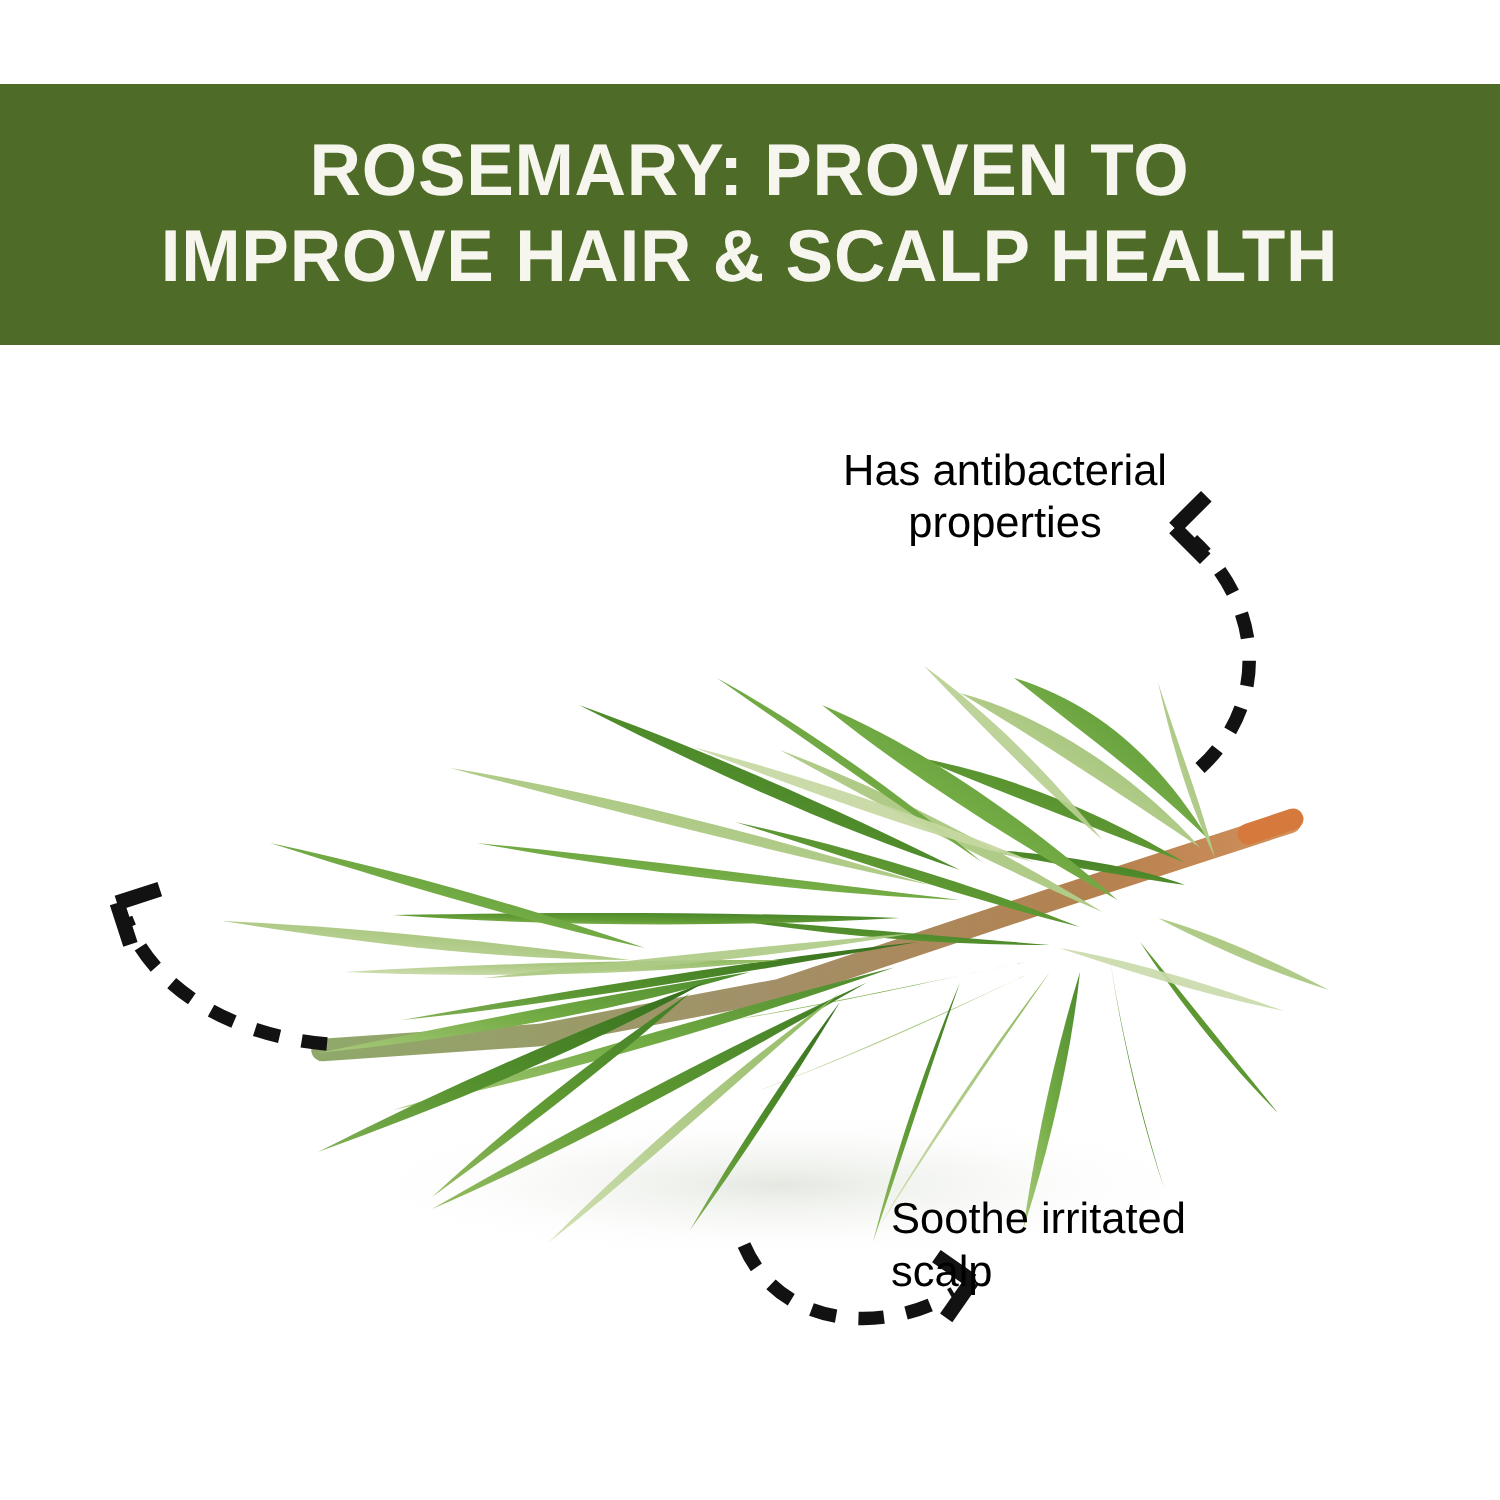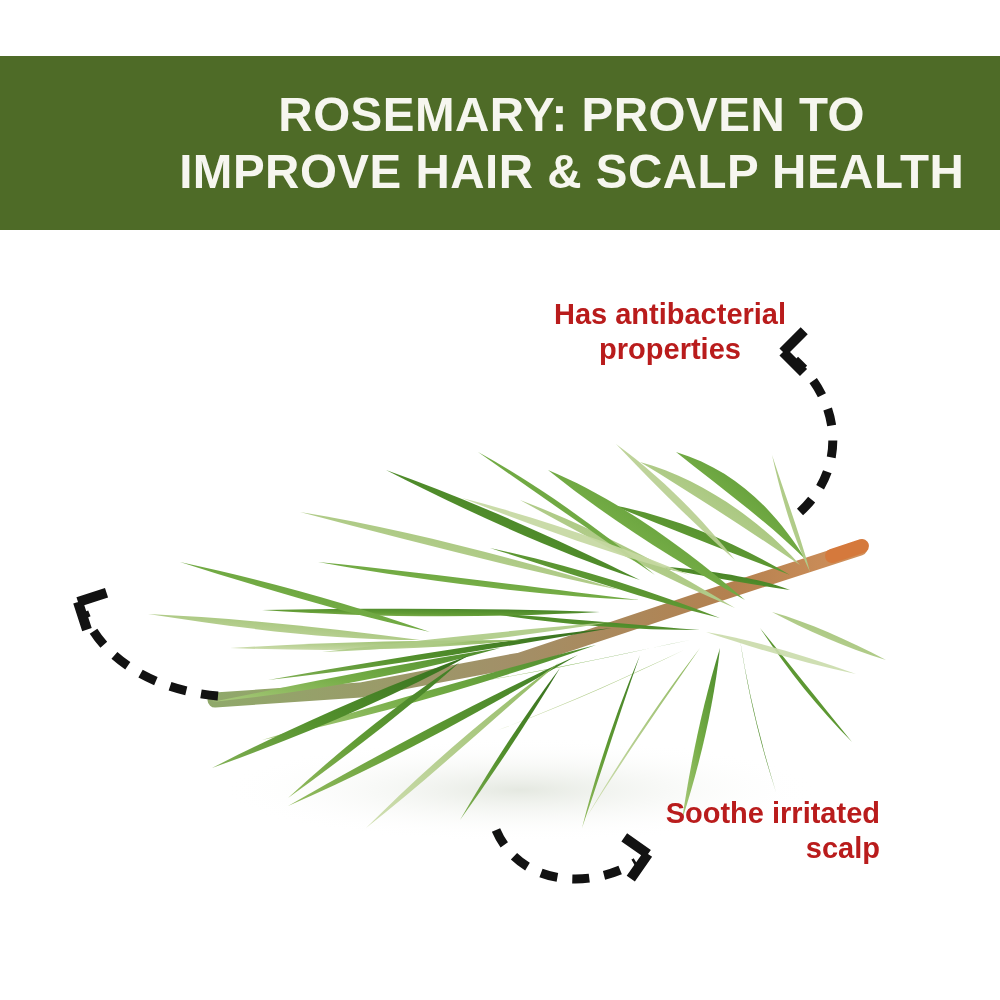--- a/index.html
+++ b/index.html
@@ -22,63 +22,63 @@
   
   .header-band {
     position: absolute;
     left: 0;
     top: 56px;
     width: 1000px;
     height: 174px;
     background: #4e6b27;
     display: flex;
     align-items: center;
-    justify-content: flex-end;
+    justify-content: center;
   }
   .header-title {
     margin: 0;
     padding: 0 24px;
     color: #f6f6ef;
     font-family: "Liberation Sans", sans-serif;
     font-weight: bold;
     font-size: 49px;
     line-height: 1.16;
     letter-spacing: 0.5px;
     text-align: center;
     transform: scaleX(0.97);
     white-space: pre-line;
   }
 
   
   .callout {
     position: absolute;
-    color: #b91c1c;
+    color: #000000;
     font-family: "Liberation Sans", sans-serif;
-    font-weight: bold;
+    font-weight: normal;
     font-size: 29px;
     line-height: 1.22;
     white-space: pre-line;
   }
   .callout.c-antibacterial {
     left: 500px;
     top: 297px;
     width: 340px;
     text-align: center;
   }
   .callout.c-circulation {
     left: 52px;
     top: 463px;
     width: 230px;
     text-align: center;
   }
   .callout.c-soothe {
-    left: 580px;
+    left: 594px;
     top: 796px;
     width: 300px;
-    text-align: right;
+    text-align: left;
   }
 
   
   .arrow-layer {
     position: absolute;
     left: 0;
     top: 0;
     width: 1000px;
     height: 1000px;
     pointer-events: none;

